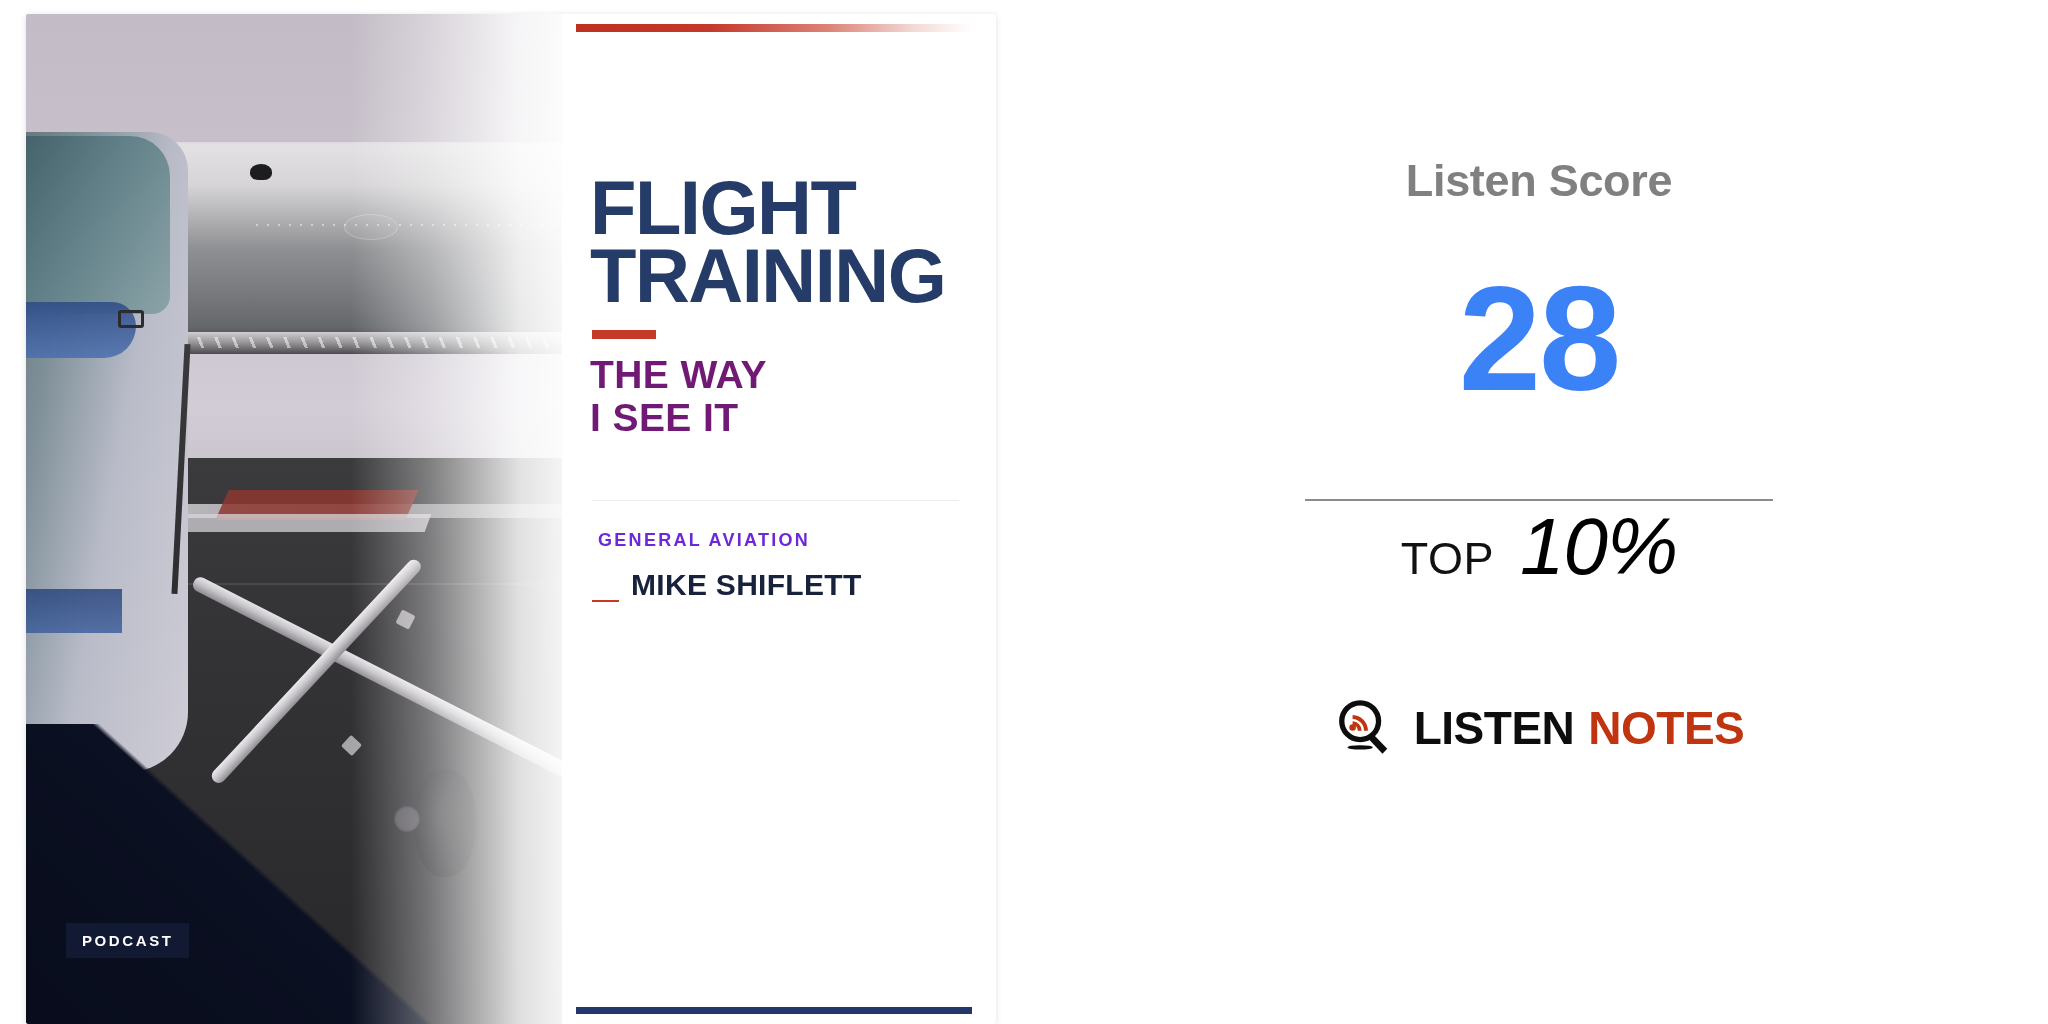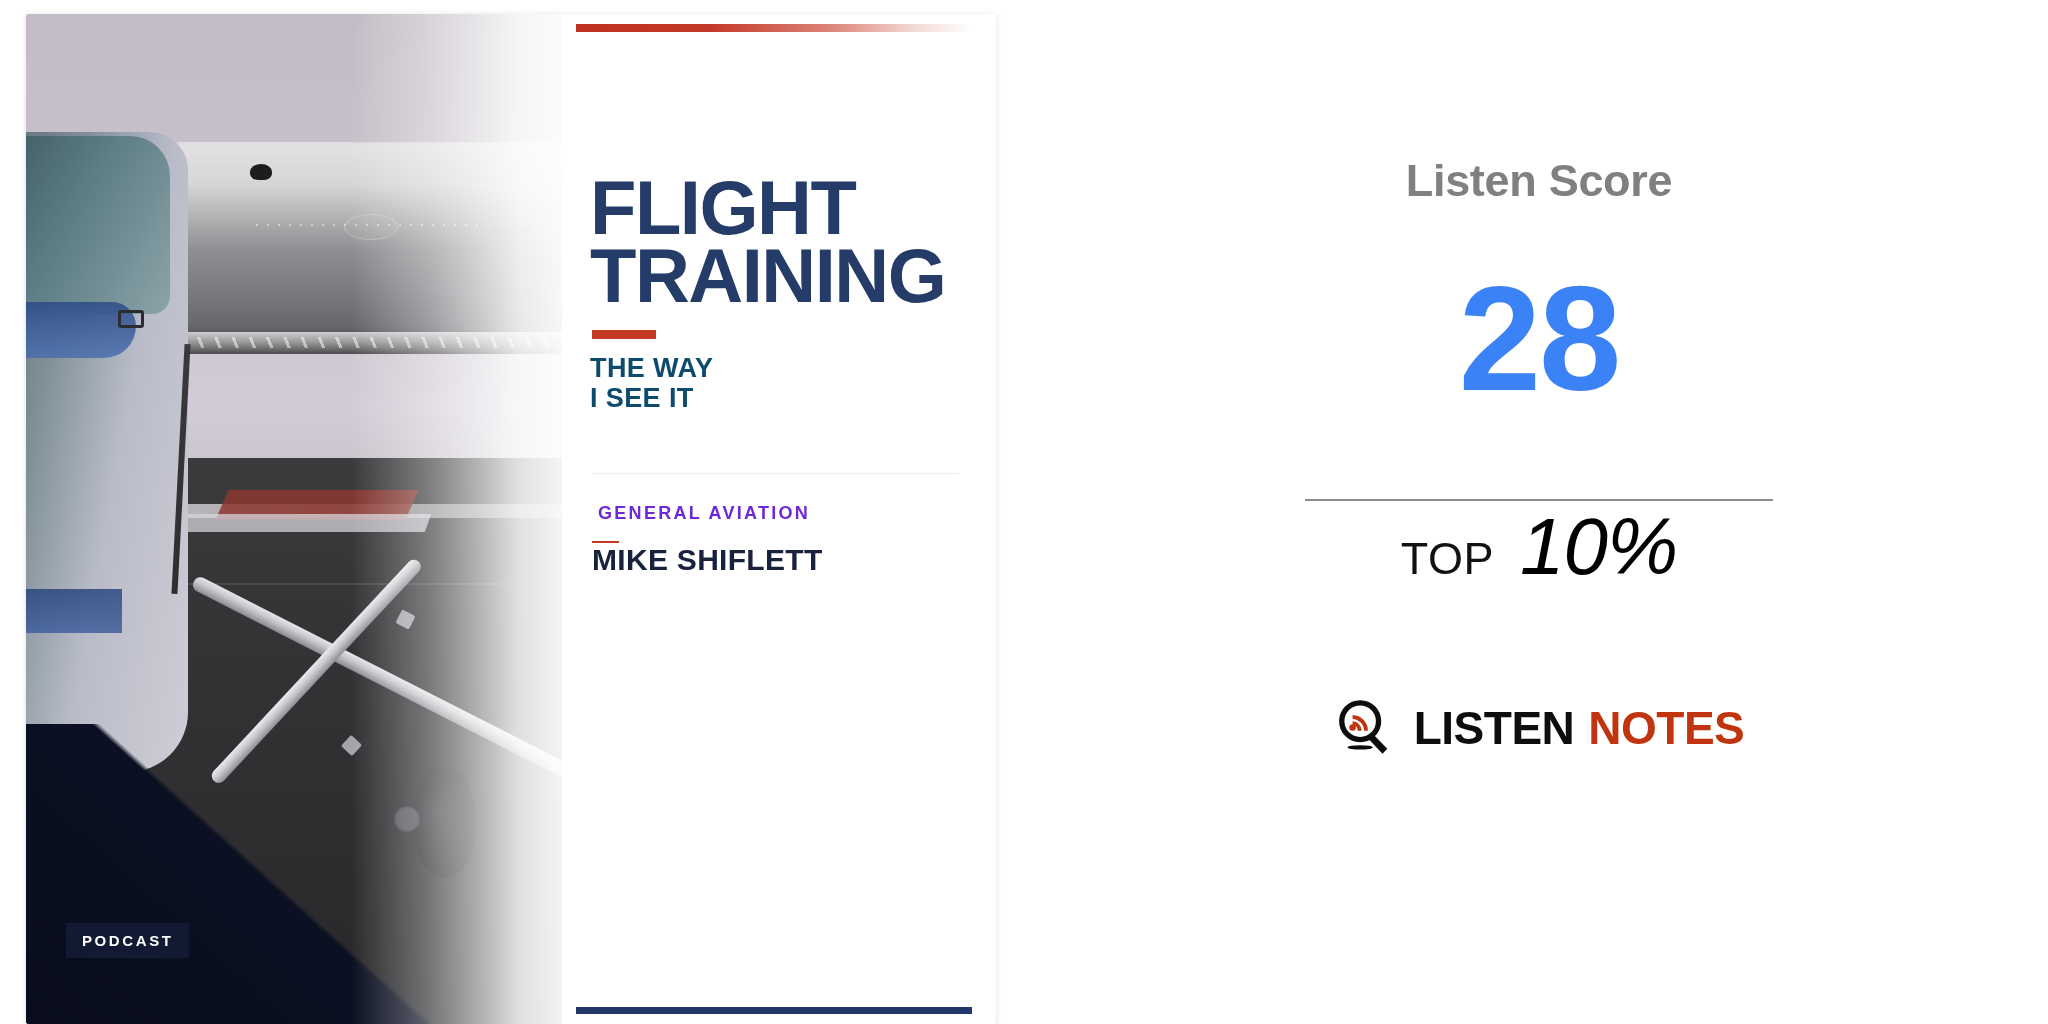--- a/index.html
+++ b/index.html
@@ -205,38 +205,38 @@
     font-weight:900;
     font-size:76px;
     line-height:.90;
     letter-spacing:-1.5px;
   }
   .title-rule{
     width:64px; height:9px; background:#c43a26;
     margin:19px 0 14px 2px;
   }
   .subtitle{
-    color:#0c4a6e;
+    color:#701a75;
     font-weight:800;
-    font-size:27px;
+    font-size:39px;
     line-height:1.12;
     letter-spacing:.4px;
   }
   .hairline{
     height:1px; background:#ededee;
     margin:60px 0 0 2px; width:367px;
   }
   .genre{
     margin-top:29px; margin-left:8px;
     color:#6d28d9;
     font-weight:700;
     font-size:18px;
     letter-spacing:2.3px;
   }
-  .author-row{ display:flex; align-items:flex-start; margin-top:17px; margin-left:2px;flex-direction:column; }
+  .author-row{ display:flex; align-items:flex-end; margin-top:17px; margin-left:2px; }
   .author-dash{ width:27px; height:2px; background:#c43a26; margin-right:12px; }
   .author{
     color:#18223c; font-weight:800; font-size:30px; letter-spacing:.3px;
   }
 
   
   .score-panel{
     position:absolute; left:1305px; top:120px; width:468px;
     text-align:center;
   }

